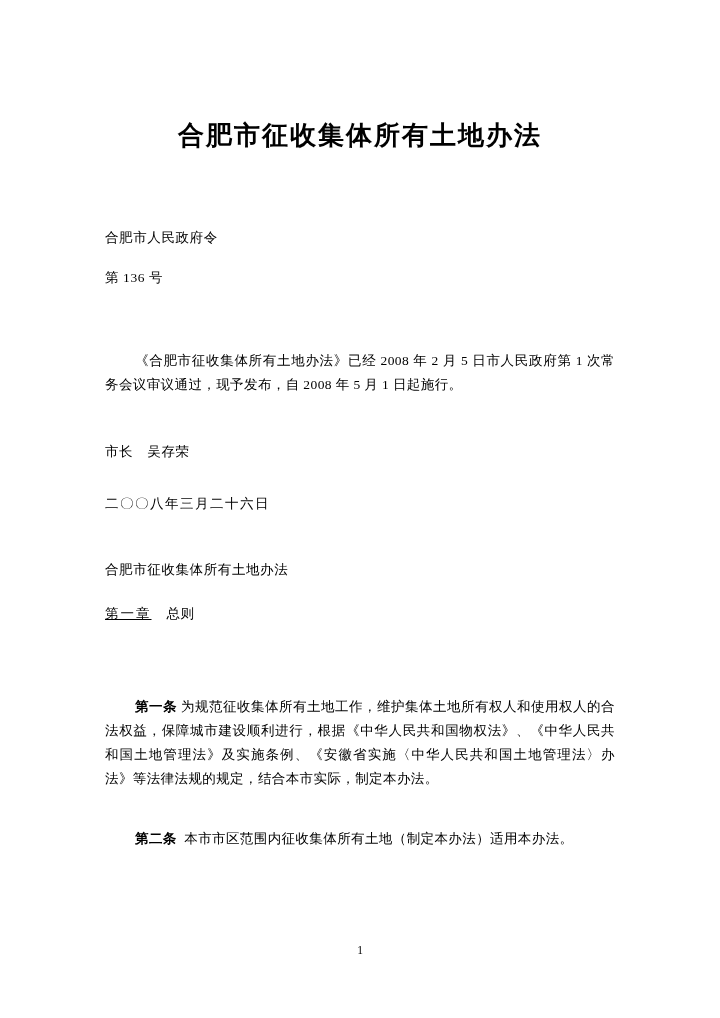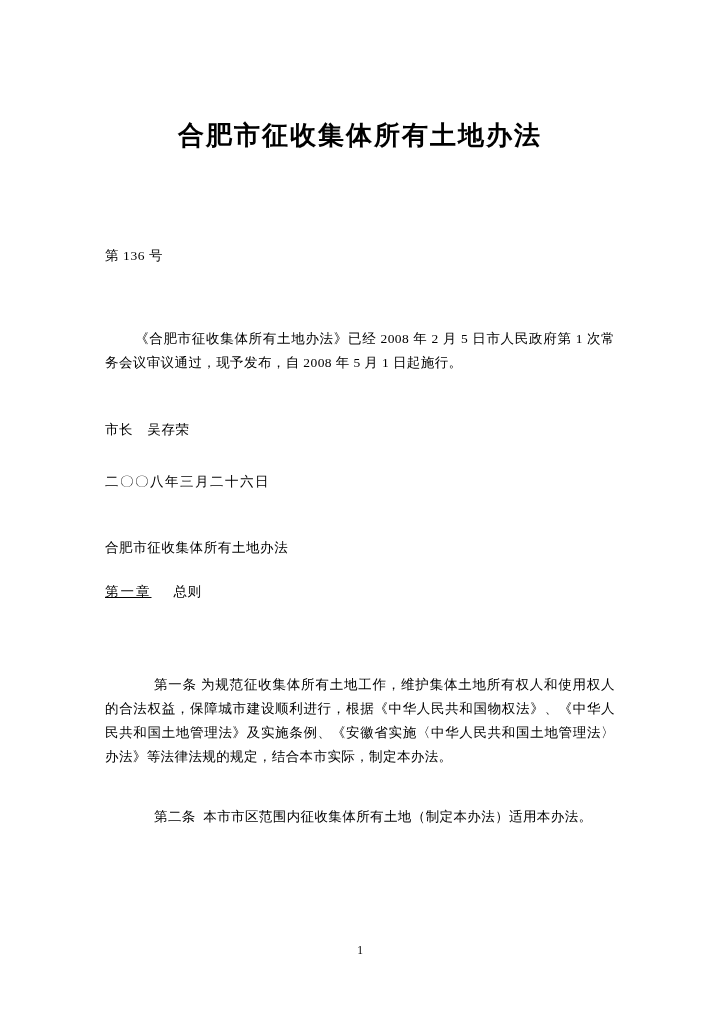--- a/index.html
+++ b/index.html
@@ -72,41 +72,42 @@
     font-size: 13.5px;
     letter-spacing: 0.6px;
     line-height: 22px;
   }
   .chapter {
     font-size: 13.5px;
     letter-spacing: 0.6px;
     line-height: 22px;
   }
   .chapter .ch-label { letter-spacing: 2px; text-decoration: underline; }
-  .chapter .ch-name { margin-left: 22px; }
-  .article-head { font-weight: 400; margin-left: 19px; }
+  .chapter .ch-name { margin-left: 15px; }
+  .article-head { font-weight: 700; }
   .page-number {
     position: absolute;
     left: 0;
     right: 0;
     top: 944px;
     text-align: center;
     font-size: 11.5px;
     font-family: "Liberation Serif", "DejaVu Serif", serif;
   }
 </style>
 </head>
 <body>
 
 <div class="page">
 
   <h1 class="doc-title">合肥市征收集体所有土地办法</h1>
 
   <div class="gap-after-title"></div>
 
+  <div class="issuer">合肥市人民政府令</div>
 
   <div class="decree-no">第 136 号</div>
 
   <div class="spacer-60"></div>
 
   <div class="para indent2">《合肥市征收集体所有土地办法》已经 2008 年 2 月 5 日市人民政府第 1 次常务会议审议通过，现予发布，自 2008 年 5 月 1 日起施行。</div>
 
   <div class="spacer-44"></div>
 
   <div class="signer">市长　吴存荣</div>

